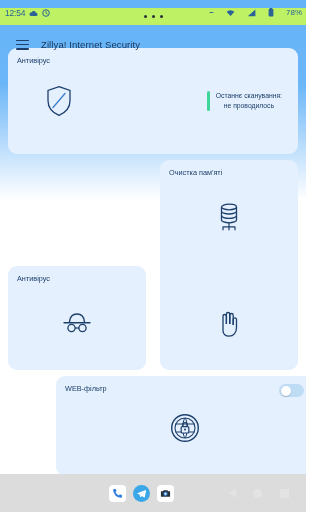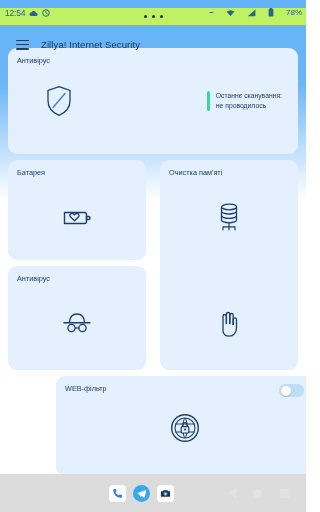--- a/index.html
+++ b/index.html
@@ -44,20 +44,21 @@
     z-index:6;
     margin-top:15px;
   }
   #hamburger{width:13px;height:10px;display:flex;flex-direction:column;justify-content:space-between;cursor:pointer;}
   #hamburger i{display:block;height:1.5px;background:#1d3f6b;border-radius:1px;}
   #apptitle{font-size:9.5px;color:#163457;letter-spacing:.1px;}
   
   #content{
     position:absolute;left:0;top:42px;width:306px;height:432px;
     z-index:5;
+    text-align:center;
   }
   .card{
     position:absolute;
     background:#e4f0fd;
     border-radius:9px;
     box-sizing:border-box;
   }
   .card-label{
     position:absolute;left:9px;top:8px;
     font-size:7.3px;color:#1d3f6b;line-height:9px;
@@ -185,30 +186,20 @@
           <path d="M7 22.5 19 8.5" stroke="#3c7fd0" stroke-width="1.3" stroke-linecap="round"></path>
         </svg>
       </div>
       <div id="av-status">
         <span id="av-bar"></span>
         <span id="av-text">Останнє сканування:
 не проводилось</span>
       </div>
     </div>
 
-    <div class="card" id="card-battery">
-      <div class="card-label">Батарея</div>
-      <div class="card-icon mid-icon">
-        <svg width="30" height="24" viewBox="0 0 30 24">
-          <path d="M2.5 6.5h20a2 2 0 0 1 2 2v7a2 2 0 0 1-2 2h-20z" fill="none" stroke="#1d3f6b" stroke-width="1.4" stroke-linejoin="round"></path>
-          <path d="M24.5 10.5h2a1.5 1.5 0 0 1 0 3h-2z" fill="none" stroke="#1d3f6b" stroke-width="1.4"></path>
-          <path d="M12.5 14.8 8.6 11a2.1 2.1 0 0 1 3-3l.9.9.9-.9a2.1 2.1 0 0 1 3 3z" fill="none" stroke="#1d3f6b" stroke-width="1.3" stroke-linejoin="round"></path>
-        </svg>
-      </div>
-    </div>
 
     <div class="card" id="card-memory">
       <div class="card-label">Очистка пам'яті</div>
       <div class="card-icon mid-icon">
         <svg width="26" height="30" viewBox="0 0 26 30">
           <ellipse cx="13" cy="4" rx="7.5" ry="2.8" fill="none" stroke="#1d3f6b" stroke-width="1.3"></ellipse>
           <path d="M5.5 4v4.2c0 1.5 3.4 2.8 7.5 2.8s7.5-1.3 7.5-2.8V4" fill="none" stroke="#1d3f6b" stroke-width="1.3"></path>
           <path d="M5.5 8.4v4.2c0 1.5 3.4 2.8 7.5 2.8s7.5-1.3 7.5-2.8V8.4" fill="none" stroke="#1d3f6b" stroke-width="1.3"></path>
           <path d="M5.5 12.8V17c0 1.5 3.4 2.8 7.5 2.8s7.5-1.3 7.5-2.8v-4.2" fill="none" stroke="#1d3f6b" stroke-width="1.3"></path>
           <path d="M13 19.8v4M7 23.8h12M7 23.8v3M19 23.8v3M13 23.8v3" stroke="#1d3f6b" stroke-width="1.2" stroke-linecap="round"></path>

